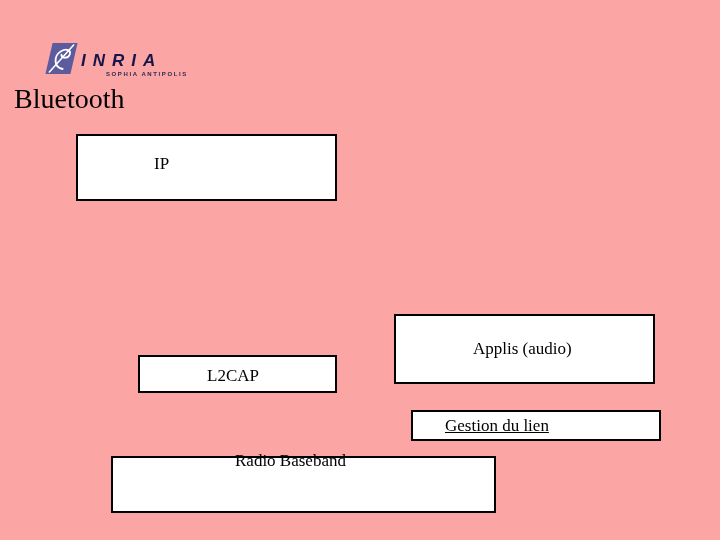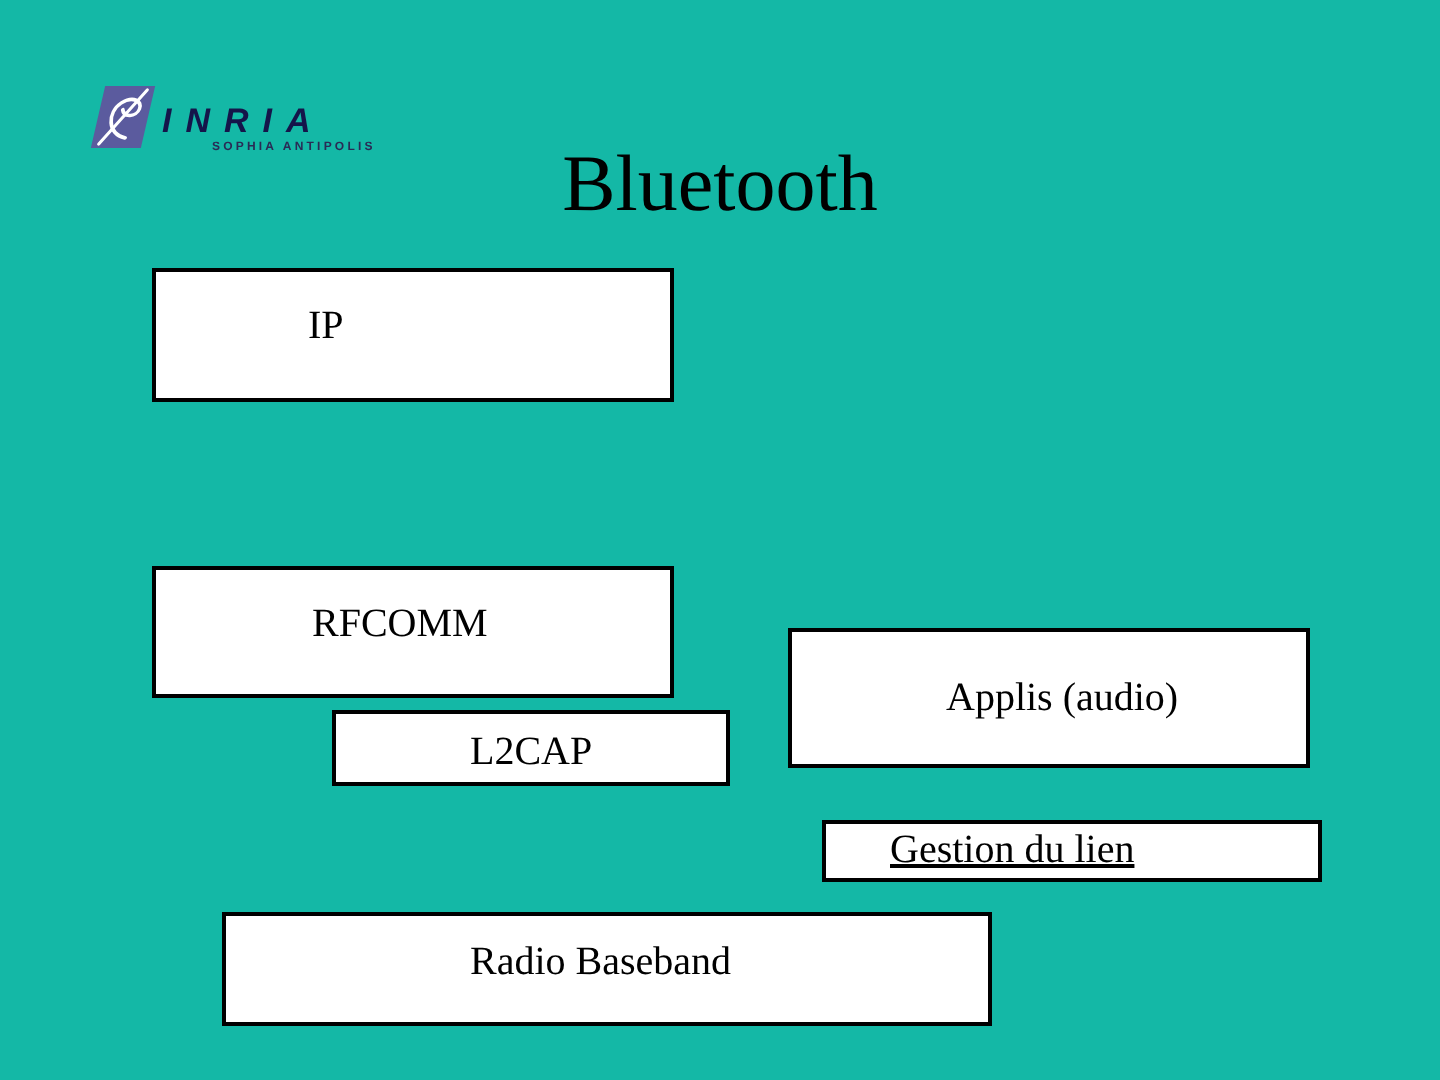--- a/index.html
+++ b/index.html
@@ -1,20 +1,20 @@
 <!DOCTYPE html>
 <html><head>
 <meta charset="utf-8">
 <style>
   html, body { margin: 0; padding: 0; background: #ffffff; }
   .slide {
     position: relative;
     width: 720px;
     height: 540px;
-    background: #14b8a6;
+    background: #fca5a5;
     overflow: hidden;
     font-family: "Liberation Serif", serif;
   }
 
   
   .logo { position: absolute; left: 43px; top: 40px; width: 130px; height: 42px; }
   .logo-emblem {
     position: absolute; left: 6px; top: 3px;
     width: 25px; height: 31px;
     background: #5b5b9e;
@@ -32,45 +32,45 @@
     position: absolute; left: 63px; top: 31px;
     font-family: "Liberation Sans", sans-serif;
     font-weight: bold;
     font-size: 6px; letter-spacing: 1.6px;
     color: #2a2a55; white-space: nowrap;
   }
 
   
   .title {
     position: absolute; left: 0; right: 0; top: 69px;
-    margin: 0; text-align: center;
-    font-size: 40px; font-weight: normal;
+    margin: 14px; 
+    font-size: 28px; font-weight: normal;
     color: #000000; line-height: 1.15;
   }
 
   
   .box {
     position: absolute;
     background: #ffffff;
     border: 2px solid #000000;
     box-sizing: border-box;
     display: flex;
     align-items: center;
-    font-size: 20px;
+    font-size: 17px;
     color: #000000;
     line-height: 1.15;
     white-space: nowrap;
   }
   #box-ip      { left: 76px;  top: 134px; width: 261px; height: 67px; padding-left: 76px; padding-bottom: 8px; }
   #box-ppp     { left: 76px;  top: 206px; width: 261px; height: 68px; padding-left: 76px; padding-bottom: 10px; }
   #box-rfcomm  { left: 76px;  top: 283px; width: 261px; height: 66px; padding-left: 78px; padding-bottom: 8px; }
-  #box-l2cap   { left: 138px; top: 355px; width: 199px; height: 38px; padding-left: 67px; padding-top: 4px; margin-left: 28px; }
+  #box-l2cap   { left: 138px; top: 355px; width: 199px; height: 38px; padding-left: 67px; padding-top: 4px; }
   #box-applis  { left: 394px; top: 314px; width: 261px; height: 70px; padding-left: 77px; text-align: center; }
   #box-gestion { left: 411px; top: 410px; width: 250px; height: 31px; padding-left: 32px; text-decoration: underline; }
-  #box-radio   { left: 111px; top: 456px; width: 385px; height: 57px; padding-left: 122px; align-items: center; overflow: visible; font-family: Liberation Serif, serif; }
+  #box-radio   { left: 111px; top: 456px; width: 385px; height: 57px; padding-left: 122px; align-items: flex-start; overflow: visible; font-family: Liberation Serif, serif; }
   #box-radio .box-label { margin-top: -7px; }
 </style>
 </head>
 <body>
 
 <div class="slide">
 
   <div class="logo">
     <div class="logo-emblem">
       <svg viewBox="0 0 25 31" aria-hidden="true">
@@ -82,23 +82,20 @@
     <span class="logo-subtitle">SOPHIA ANTIPOLIS</span>
   </div>
 
   <h1 class="title">Bluetooth</h1>
 
   <div class="box" id="box-ip">
     <span class="box-label">IP</span>
   </div>
 
 
-  <div class="box" id="box-rfcomm">
-    <span class="box-label">RFCOMM</span>
-  </div>
 
   <div class="box" id="box-l2cap">
     <span class="box-label">L2CAP</span>
   </div>
 
   <div class="box" id="box-applis">
     <span class="box-label">Applis (audio)</span>
   </div>
 
   <div class="box" id="box-gestion">

